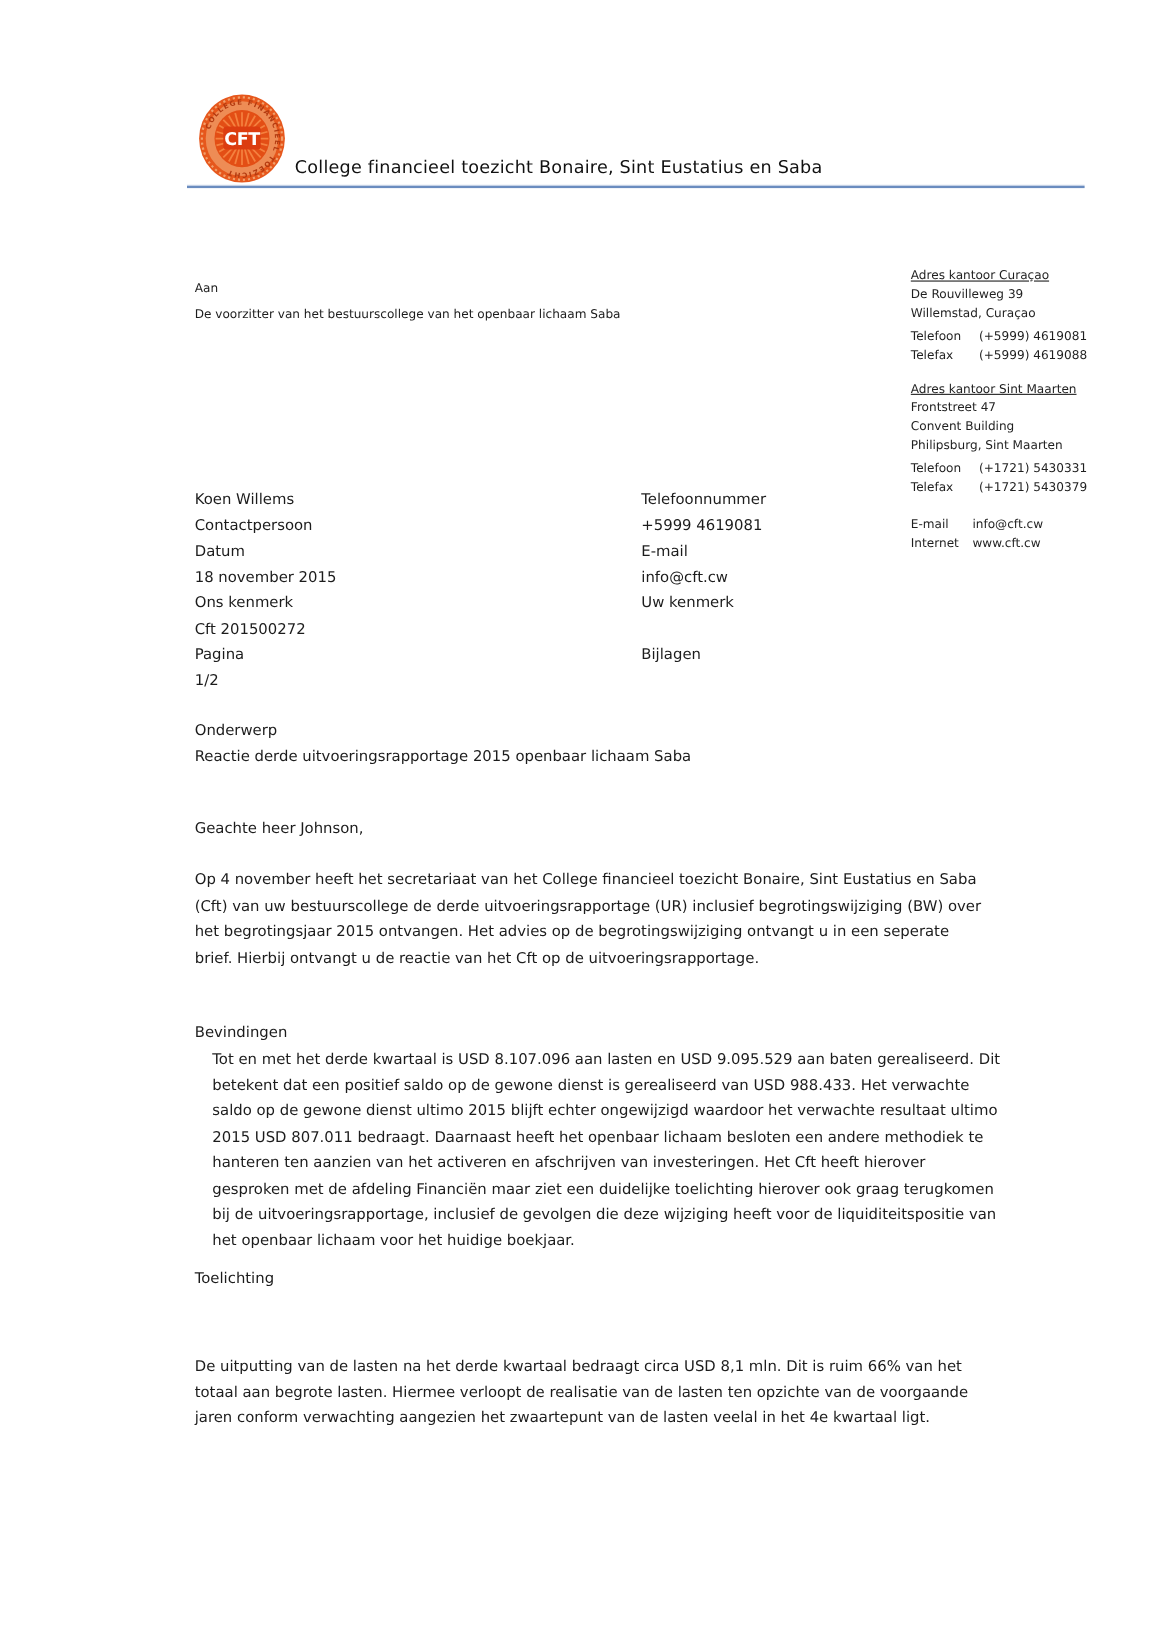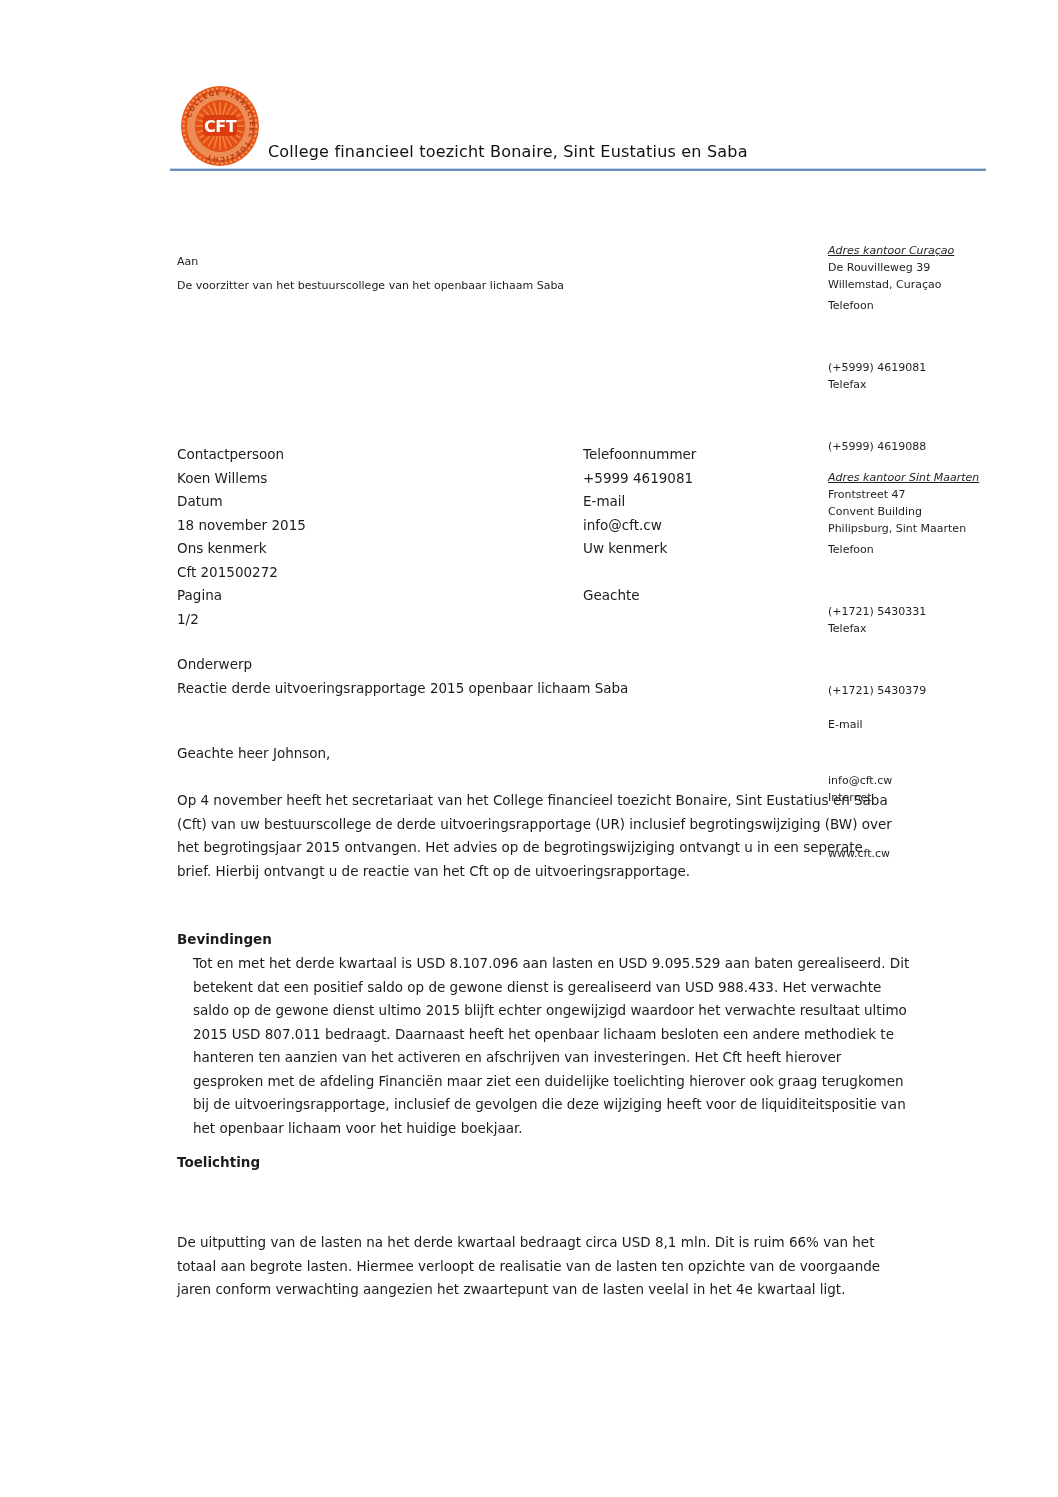--- a/index.html
+++ b/index.html
@@ -23,41 +23,41 @@
   .header-rule {
     position: absolute; left: 170px; top: 168px; width: 816px; height: 3px;
     background: linear-gradient(180deg, #c3d0e5 0%, #c3d0e5 33%, #6a8cbf 34%, #6a8cbf 100%);
   }
 
   
   .recipient { position: absolute; left: 177px; top: 250px; font-size: 11px; line-height: 23.5px; }
 
   
   .sidebar { position: absolute; left: 828px; top: 242px; width: 178px; font-size: 11px; line-height: 17px; color: #1f1f1f; }
-  .office-heading { text-decoration: underline; font-style: italic; }
+  .office-heading { text-decoration: underline; }
   .contact-rows { margin-top: 4px; }
-  .crow { display: flex; flex-direction: column; }
+  .crow { display: flex; }
   .crow .clabel { width: 62px; flex: 0 0 62px; }
   .office.second { margin-top: 14px; }
   .online { margin-top: 17px; }
   .online .clabel { width: 56px; flex: 0 0 56px; }
 
   
   .meta { position: absolute; left: 177px; top: 443px; display: flex; font-size: 13.5px; }
   .meta-col { width: 406px; }
   .meta-line { height: 23.5px; line-height: 23.5px; white-space: nowrap; }
 
   
   .subject { position: absolute; left: 177px; top: 653px; font-size: 13.5px; line-height: 23.5px; }
 
   
   .salutation { position: absolute; left: 177px; top: 742px; font-size: 13.5px; line-height: 23.5px; }
   .para { position: absolute; left: 177px; width: 722px; font-size: 13.5px; line-height: 23.5px; text-align: left; }
   .para-1 { top: 789px; }
-  .sec-heading { position: absolute; left: 177px; font-size: 13.5px; line-height: 23.5px; font-weight: bold; }
+  .sec-heading { position: absolute; left: 177px; font-size: 13.5px; line-height: 23.5px; font-weight: normal; }
   .h-bevindingen { top: 928px; }
   .para-2 { top: 952px; margin-left: 16px; }
   .h-toelichting { top: 1151px; }
   .para-3 { top: 1231px; }
 </style>
 </head>
 <body>
 
 <div class="page">
 
@@ -141,37 +141,37 @@
       </div>
       <div class="crow">
         <span class="clabel">Internet</span>
         <span>www.cft.cw</span>
       </div>
     </div>
   </div>
 
   <div class="meta">
     <div class="meta-col">
+      <div class="meta-line">Koen Willems</div>
       <div class="meta-line">Contactpersoon</div>
-      <div class="meta-line">Koen Willems</div>
       <div class="meta-line">Datum</div>
       <div class="meta-line">18 november 2015</div>
       <div class="meta-line">Ons kenmerk</div>
       <div class="meta-line">Cft 201500272</div>
       <div class="meta-line">Pagina</div>
       <div class="meta-line">1/2</div>
     </div>
     <div class="meta-col">
       <div class="meta-line">Telefoonnummer</div>
       <div class="meta-line">+5999 4619081</div>
       <div class="meta-line">E-mail</div>
       <div class="meta-line">info@cft.cw</div>
       <div class="meta-line">Uw kenmerk</div>
       <div class="meta-line"></div>
-      <div class="meta-line">Geachte</div>
+      <div class="meta-line">Bijlagen</div>
       <div class="meta-line"></div>
     </div>
   </div>
 
   <div class="subject">
     <div>Onderwerp</div>
     <div>Reactie derde uitvoeringsrapportage 2015 openbaar lichaam Saba</div>
   </div>
 
   <div class="salutation">Geachte heer Johnson,</div>

